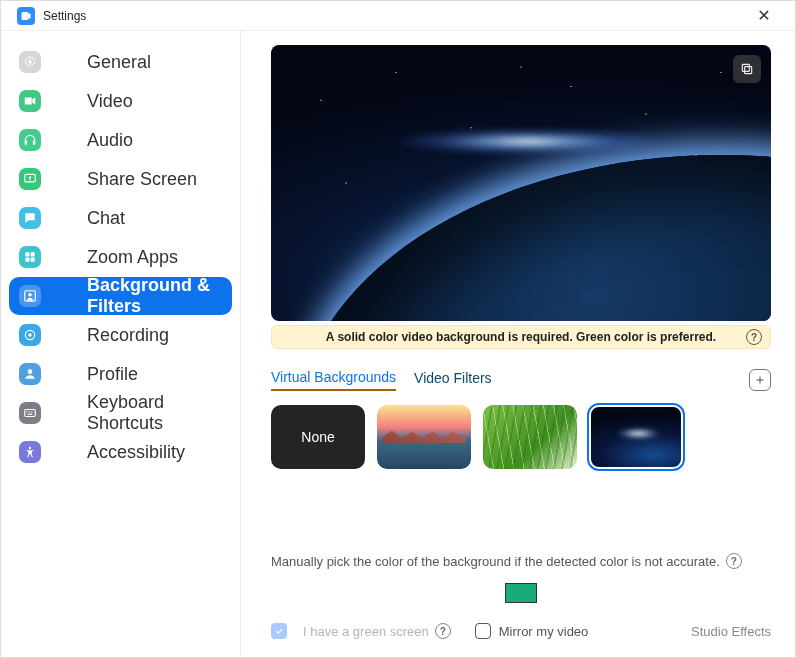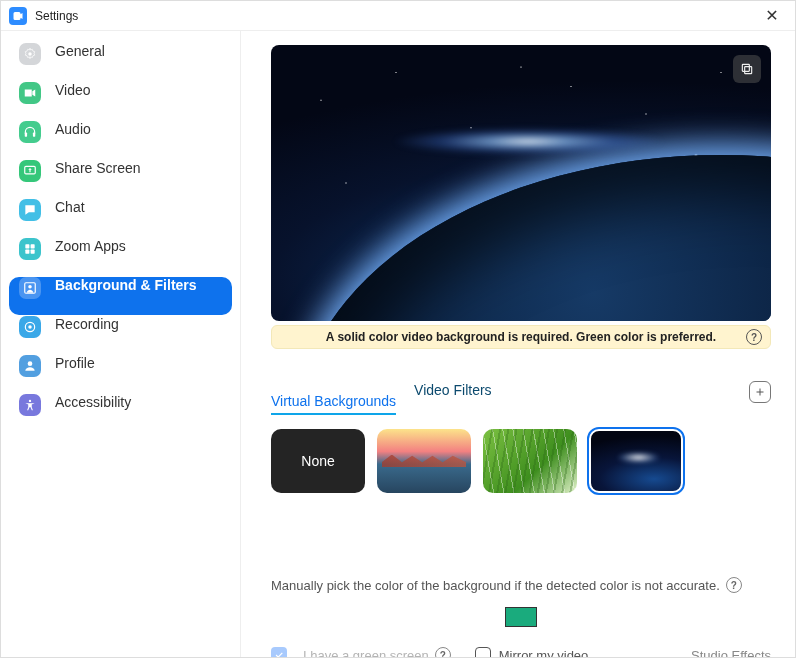--- a/index.html
+++ b/index.html
@@ -1,53 +1,53 @@
 <!DOCTYPE html>
 <html><head>
 <meta charset="utf-8">
 <style>
 * { margin: 0; padding: 0; box-sizing: border-box; }
 body { font-family: -apple-system, BlinkMacSystemFont, "Segoe UI", Arial, sans-serif; font-size: 13px; background: #fff; color: #222; width: 796px; height: 658px; overflow: hidden; border: 1px solid #ddd; }
 
 
-.titlebar { height: 30px; display: flex; align-items: center; padding: 0 8px; border-bottom: 1px solid #eee; }
+.titlebar { height: 30px; display: flex; align-items: center; padding: 0 16px; border-bottom: 1px solid #eee; }
 .titlebar .app-icon { width: 18px; height: 18px; background: #2D8CFF; border-radius: 4px; display: flex; align-items: center; justify-content: center; margin-right: 8px; }
 .titlebar .app-icon svg { width: 12px; height: 12px; fill: #fff; }
 .titlebar .title { font-size: 12px; color: #222; }
 .titlebar .spacer { flex: 1; }
 .titlebar .close { width: 30px; height: 30px; display: flex; align-items: center; justify-content: center; cursor: pointer; font-size: 16px; color: #333; }
 
 
 .body { display: flex; height: calc(100% - 30px); }
 .sidebar { width: 240px; border-right: 1px solid #eee; padding: 12px 8px; }
 .main { flex: 1; padding: 14px 24px 14px 30px; position: relative; overflow: hidden; }
 
 
-.side-item { display: flex; height: 38px; padding: 0 10px; border-radius: 10px; cursor: pointer; color: #333; font-size: 14px; margin-bottom: 1px; }
+.side-item { display: flex; align-items: center; height: 38px; padding: 0 10px; border-radius: 10px; cursor: pointer; color: #333; font-size: 18px; margin-bottom: 1px; gap: 32px; }
 .side-item .side-icon { width: 22px; height: 22px; border-radius: 7px; margin-right: 14px; display:flex; align-items:center; justify-content:center; flex-shrink:0; }
 .side-item .side-icon svg { width: 14px; height: 14px; fill: #fff; }
 .side-item.active { background: #0e72ed; color: #fff; font-weight: 600; }
 .side-item.active .side-icon { background: rgba(255,255,255,0.25); }
 
 
 .preview { height: 276px; border-radius: 8px; overflow: hidden; position: relative; background: radial-gradient(ellipse 140% 90% at 70% 85%, #1a4a90 0%, #0d2a55 22%, #07122c 50%, #030715 80%); }
 .preview::before { content:""; position:absolute; inset:0; background-image: radial-gradient(1px 1px at 10% 20%, #fff, transparent), radial-gradient(1px 1px at 25% 10%, #fff, transparent), radial-gradient(1px 1px at 40% 30%, #fff, transparent), radial-gradient(1px 1px at 60% 15%, #fff, transparent), radial-gradient(1px 1px at 75% 25%, #fff, transparent), radial-gradient(1px 1px at 90% 10%, #fff, transparent), radial-gradient(1px 1px at 15% 50%, #fff, transparent), radial-gradient(2px 2px at 85% 40%, #fff, transparent), radial-gradient(1px 1px at 50% 8%, #fff, transparent); }
 .preview .earth { position: absolute; width: 170%; height: 200%; left: 5%; top: 40%; border-radius: 50%; background: radial-gradient(circle at 35% 25%, #163a66 0%, #0a1f3d 35%, #020712 70%); box-shadow: 0 -6px 30px 6px rgba(120,180,255,0.9), inset 30px 40px 60px rgba(0,0,0,0.6); }
 .preview .glow { position:absolute; left:24%; top:30%; width:55%; height:10%; background: radial-gradient(ellipse at center, rgba(255,255,255,0.95) 0%, rgba(150,200,255,0.7) 20%, rgba(80,140,255,0.3) 45%, transparent 70%); filter: blur(3px); }
 .preview .expand-btn { position: absolute; top: 10px; right: 10px; width: 28px; height: 28px; border-radius: 6px; background: rgba(80,80,80,0.55); display:flex; align-items:center; justify-content:center; cursor:pointer; }
 .preview .expand-btn svg { width: 14px; height: 14px; stroke: #eee; fill: none; stroke-width: 2; }
 
 
 .notice { margin-top: 4px; background: #fff4cf; border: 1px solid #f3e8b8; border-radius: 6px; height: 24px; display: flex; align-items: center; justify-content: center; position: relative; font-size: 12px; font-weight: 600; color: #222; }
 .notice .help { position: absolute; right: 8px; width: 16px; height: 16px; border: 1.4px solid #555; border-radius: 50%; display:flex; align-items:center; justify-content:center; font-size: 10px; font-weight:700; color:#555; cursor:pointer; }
 
 
 .tabs-row { display: flex; align-items: center; margin-top: 20px; }
 .tab { font-size: 14px; margin-right: 18px; cursor: pointer; padding-bottom: 4px; color: #0c4a6e; }
-.tab.active { color: #0e72ed; border-bottom: 2px solid #0ea5e9; margin-top: 24px; }
+.tab.active { color: #0e72ed; border-bottom: 2px solid #a16207; }
 .tabs-row .grow { flex: 1; }
 .add-btn { width: 22px; height: 22px; border: 1.3px solid #777; border-radius: 6px; display:flex; align-items:center; justify-content:center; font-size: 15px; color: #555; cursor:pointer; }
 
 
 .thumbs { display:flex; gap: 12px; margin-top: 14px; }
 .thumb { width: 94px; height: 64px; border-radius: 10px; overflow:hidden; cursor:pointer; position:relative; }
 .thumb.none { background: #242424; color:#fff; display:flex; align-items:center; justify-content:center; font-size:14px; }
 .thumb.bridge { background: linear-gradient(to bottom, #fce38a 0%, #f38181 35%, #3a6a8c 55%, #27455f 100%); }
 .thumb.bridge::after { content:""; position:absolute; left:5%; right:5%; top:40%; height:20%; background: linear-gradient(to right, #a63b2a 0%, #c0543c 100%); clip-path: polygon(0 60%, 12% 0, 24% 60%, 36% 10%, 48% 60%, 60% 10%, 72% 60%, 84% 10%, 100% 60%, 100% 100%, 0 100%); opacity:0.75; }
 .thumb.grass { background: linear-gradient(135deg, #7cc142 0%, #3e8e1e 60%, #dff1c8 100%); }
@@ -168,20 +168,32 @@
     <div class="side-item">
       <div class="side-icon bg-profile">
           <svg viewBox="0 0 24 24">
             <circle cx="12" cy="8" r="4"></circle>
             <path d="M4 20c0-4 4-6 8-6s8 2 8 6z"></path>
           </svg>
         </div>
       <span>Profile</span>
     </div>
     <div class="side-item">
+      <div class="side-icon bg-keys">
+          <svg viewBox="0 0 24 24">
+            <rect x="3" y="6" width="18" height="12" rx="2" fill="none" stroke="#fff" stroke-width="2"></rect>
+            <rect x="6" y="9" width="2" height="2"></rect>
+            <rect x="10" y="9" width="2" height="2"></rect>
+            <rect x="14" y="9" width="2" height="2"></rect>
+            <rect x="8" y="13" width="8" height="2"></rect>
+          </svg>
+        </div>
+      <span>Keyboard Shortcuts</span>
+    </div>
+    <div class="side-item">
       <div class="side-icon bg-access">
           <svg viewBox="0 0 24 24">
             <circle cx="12" cy="5" r="2"></circle>
             <path d="M4 9h16l-5 2v5l2 5h-2l-2-5h-2l-2 5H7l2-5v-5z"></path>
           </svg>
         </div>
       <span>Accessibility</span>
     </div>
   </div>
 

